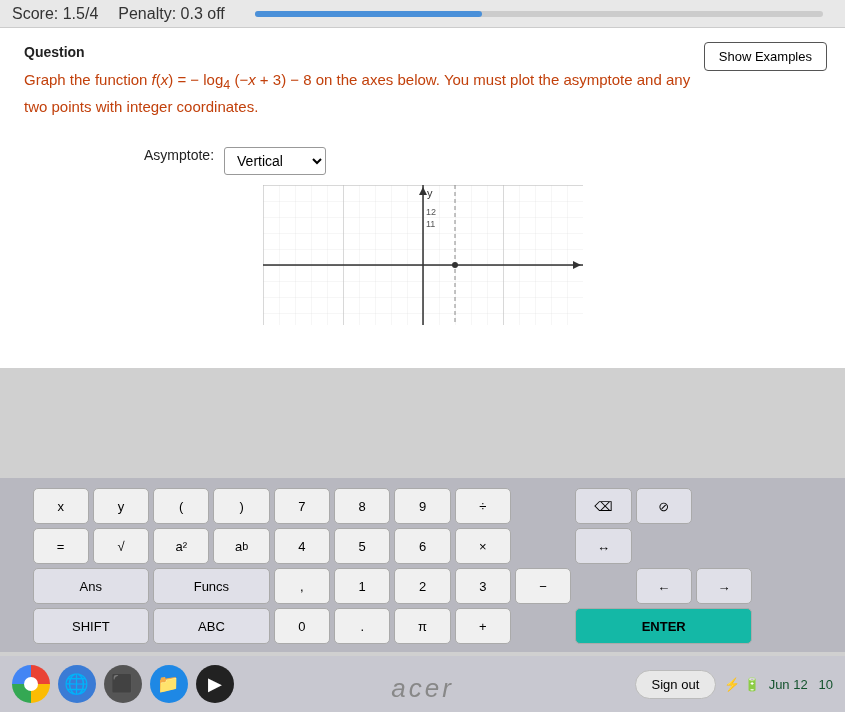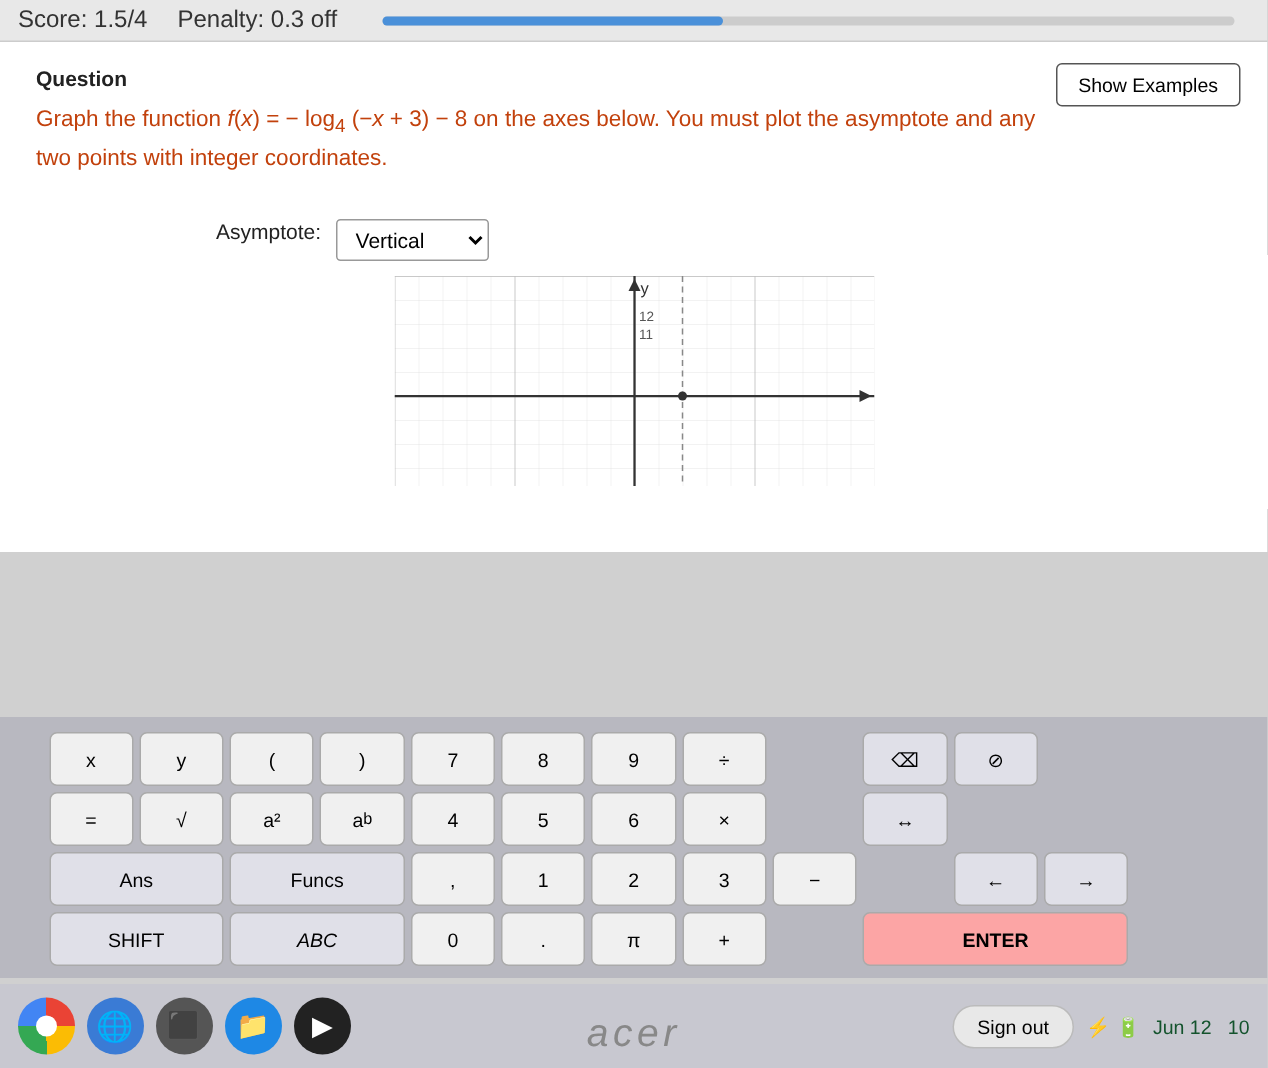--- a/index.html
+++ b/index.html
@@ -145,21 +145,21 @@
       font-family: Arial, sans-serif;
     }
 
     .key-wide {
       grid-column: span 2;
     }
     .key-special {
       background: #e0e0e8;
     }
     .key-enter {
-      background: #fca5a5;
+      background: #14b8a6;
       font-weight: bold;
       text-align: center;
     }
 
     
     #taskbar {
       position: absolute;
       bottom: 0;
       left: 0;
       right: 0;
@@ -313,21 +313,21 @@
     <div class="key-btn">1</div>
     <div class="key-btn">2</div>
     <div class="key-btn">3</div>
     <div class="key-btn">−</div>
     <div class="key-btn" style="background:transparent;border:none;"></div>
     <div class="key-btn key-special">←</div>
     <div class="key-btn key-special">→</div>
     <div class="key-btn" style="background:transparent;border:none;"></div>
 
     <div class="key-btn key-special key-wide" style="grid-column: span 2;">SHIFT</div>
-    <div class="key-btn key-special key-wide" style="grid-column: span 2; font-style: italic;">ABC</div>
+    <div class="key-btn key-special key-wide" style="grid-column: span 2;">ABC</div>
     <div class="key-btn">0</div>
     <div class="key-btn">.</div>
     <div class="key-btn">π</div>
     <div class="key-btn">+</div>
     <div class="key-btn" style="background:transparent;border:none;"></div>
     <div class="key-btn key-enter" style="grid-column: span 3;">ENTER</div>
   </div>
 </div>
 
 <div id="taskbar">

